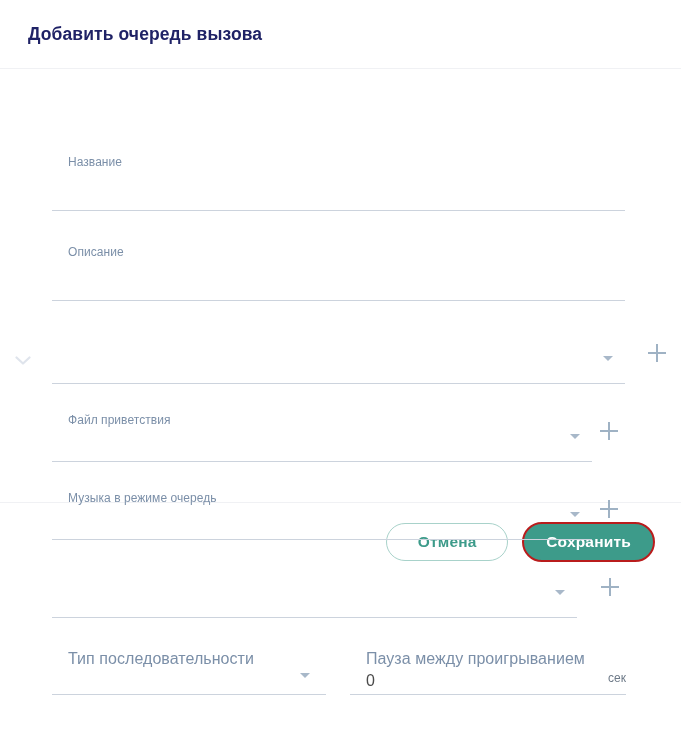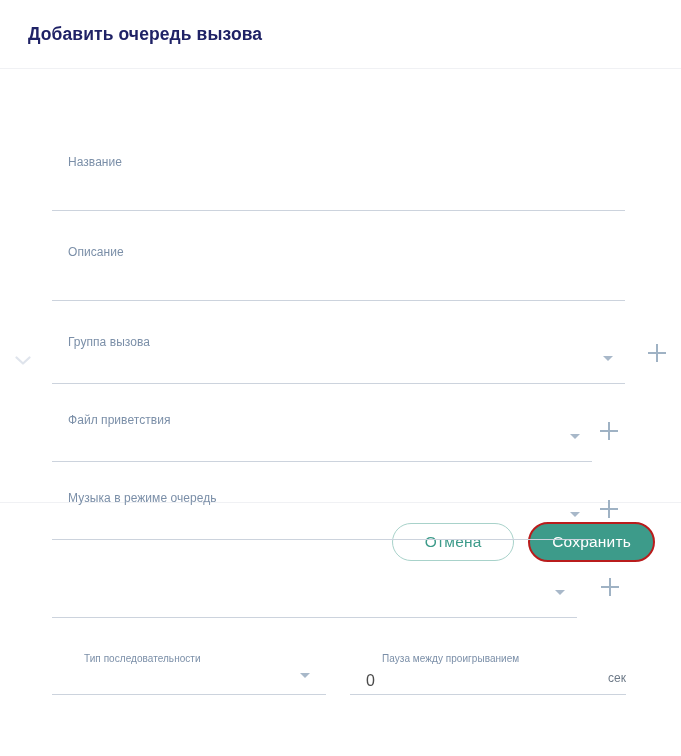--- a/index.html
+++ b/index.html
@@ -97,22 +97,21 @@
   }
 
   .field-label {
     font-size: 12px;
     color: #7b8fa8;
     line-height: 18px;
     white-space: nowrap;
     letter-spacing: 0.05px;
   }
   .field-label.tight {
-    font-size: 10px;
-    margin-left: 16px;
+    font-size: 16px;
   }
 
   .field-value {
     font-size: 16px;
     color: #4a4a4a;
     line-height: 22px;
     margin-top: 2px;
     white-space: nowrap;
   }
 
@@ -180,20 +179,21 @@
     box-sizing: border-box;
     border-radius: 999px;
     font-size: 15.5px;
     font-family: inherit;
     cursor: pointer;
     letter-spacing: 0.2px;
     white-space: nowrap;
     display: inline-flex;
     align-items: center;
     justify-content: center;
+    font-weight: bold;
   }
   .btn-secondary {
     height: 38px;
     min-width: 122px;
     padding: 0 20px;
     background: #ffffff;
     color: #3d9b8a;
     border: 1px solid #a8d2ca;
   }
   .btn-primary {
@@ -233,21 +233,20 @@
 
       <div class="field-row" style="top:162px; width:573px;">
         <div class="field" style="height:70px;">
           <div class="field-label">Описание</div>
           <div class="field-value"></div>
         </div>
       </div>
 
       <div class="field-row" style="top:252px; width:573px;">
         <div class="field" style="height:63px;">
-          <div class="field-label">Группа вызова</div>
           <div class="field-value"></div>
           <span class="caret" style="right:12px; bottom:22px;"></span>
         </div>
         <div class="plus-btn" style="left:593px; top:20px;"></div>
       </div>
 
       <div class="field-row" style="top:330px; width:540px;">
         <div class="field" style="height:63px;">
           <div class="field-label">Файл приветствия</div>
           <div class="field-value"></div>

